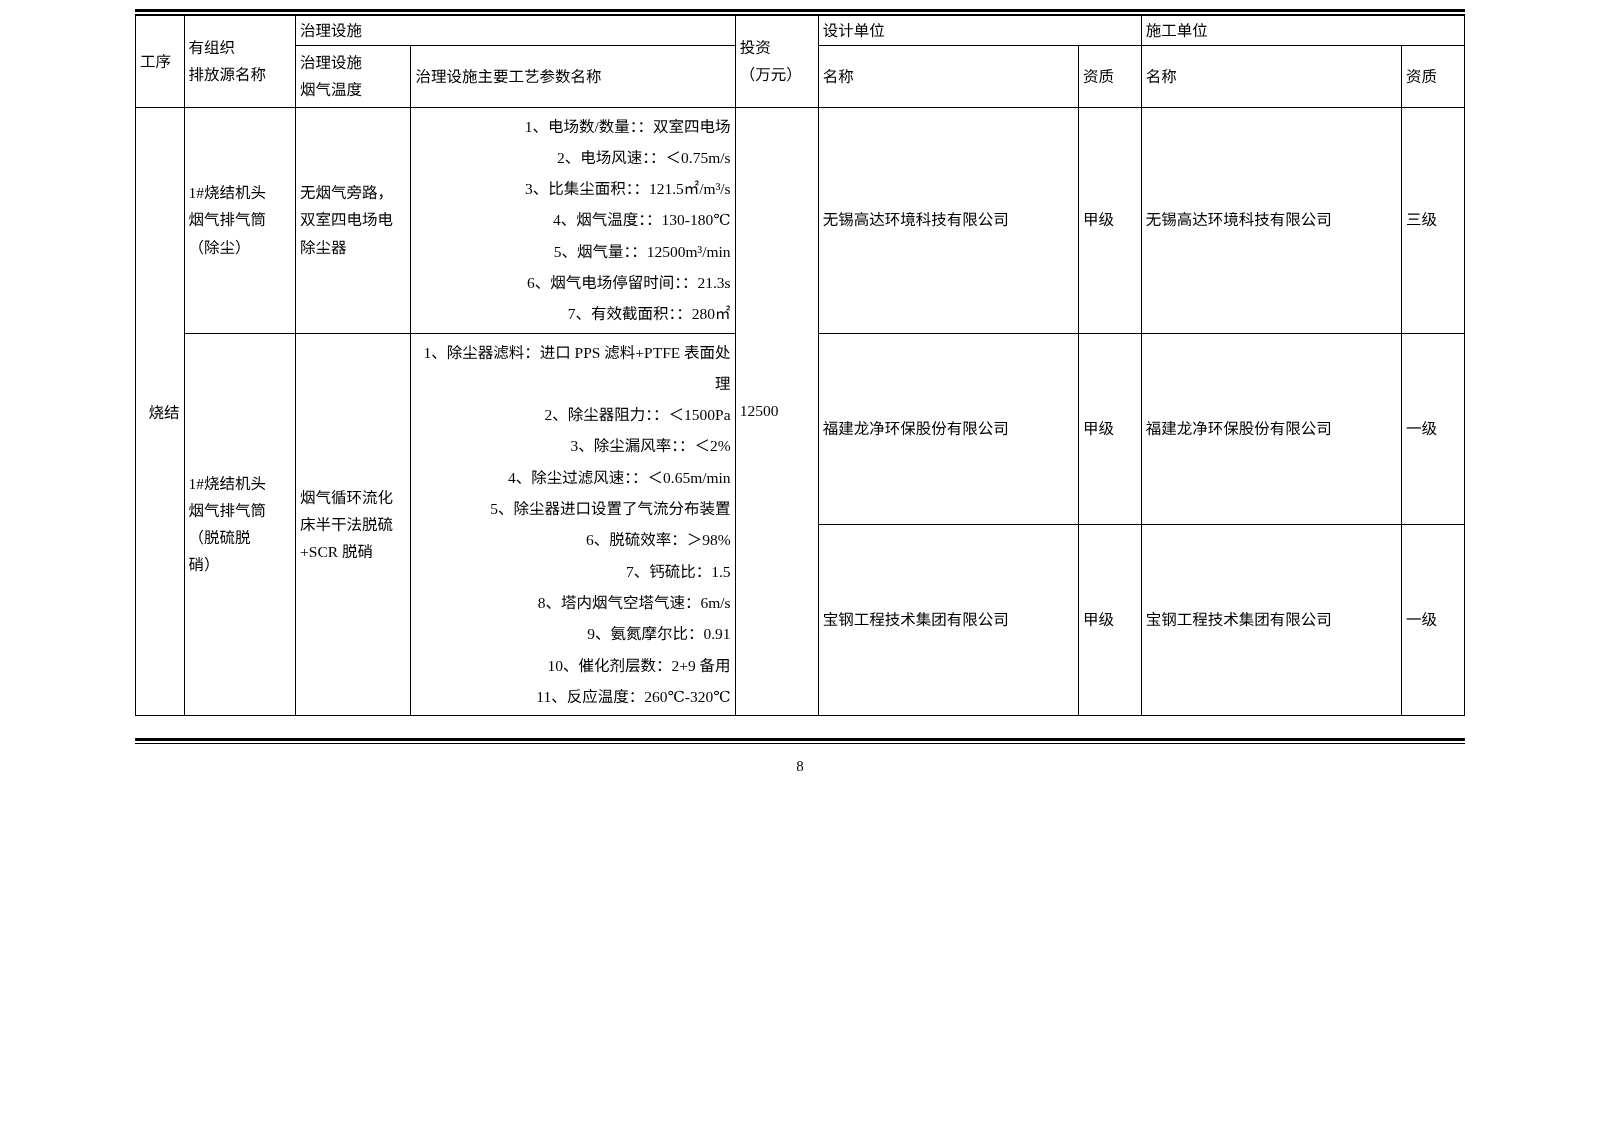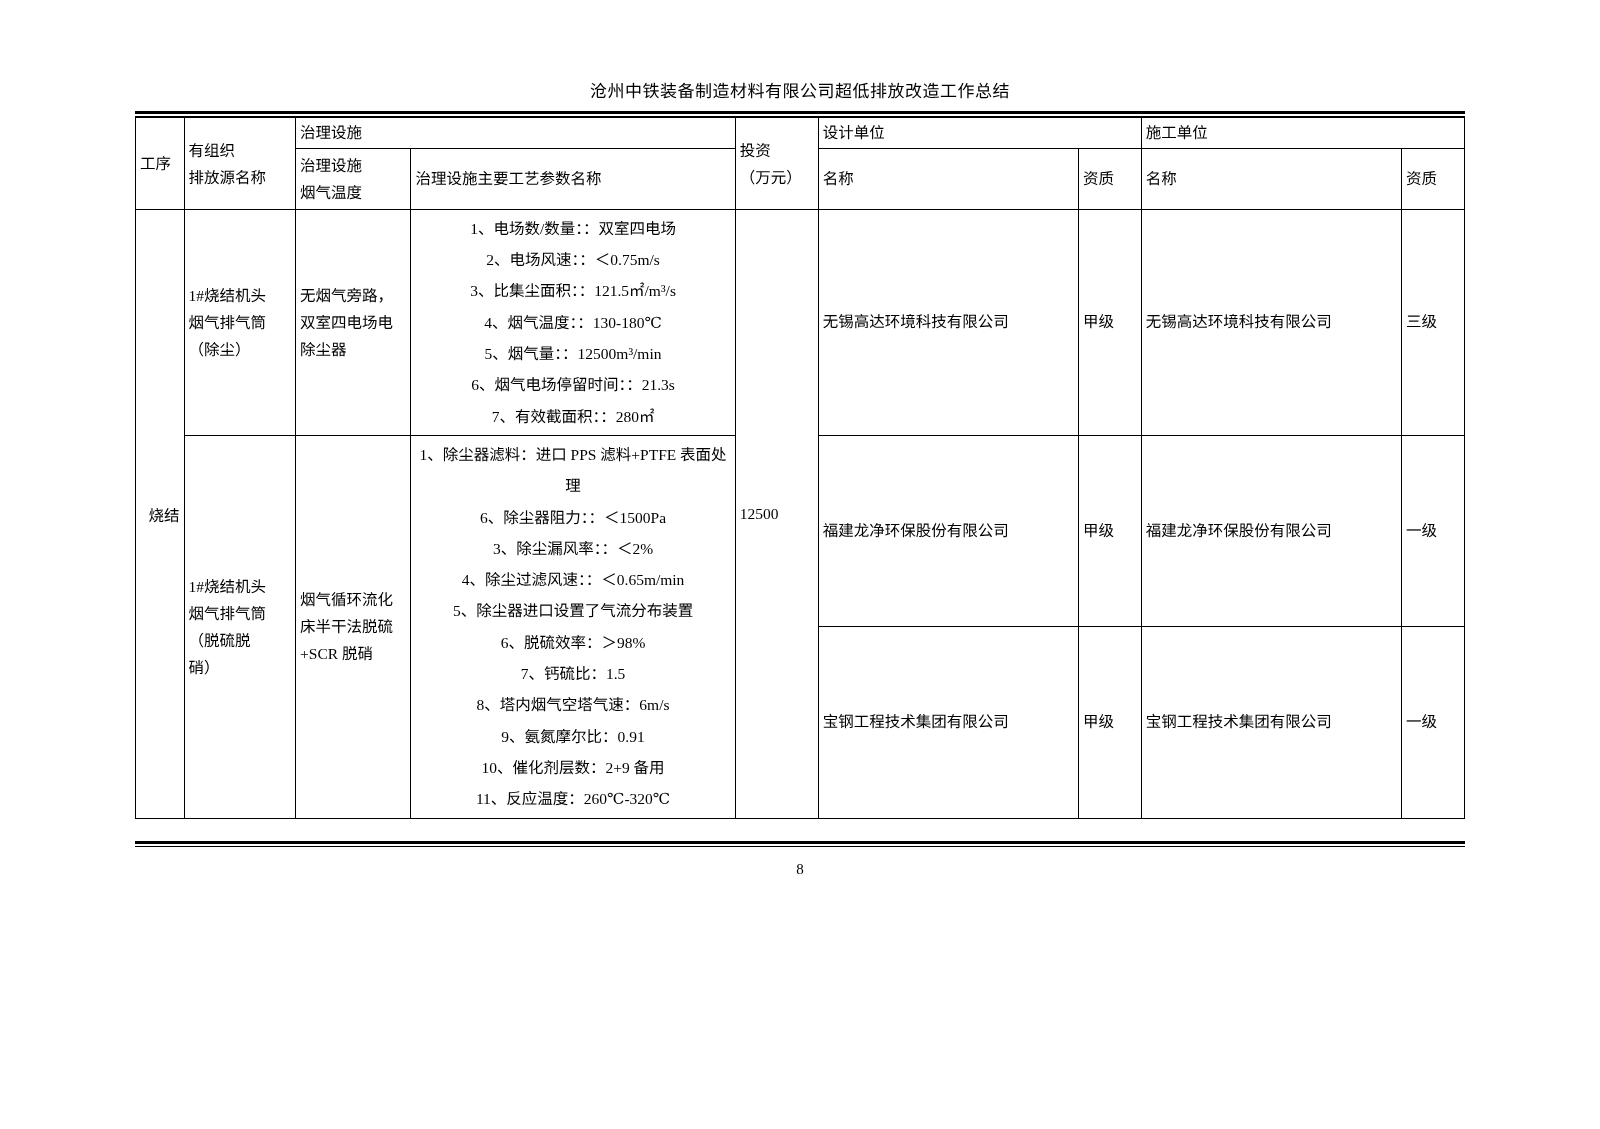--- a/index.html
+++ b/index.html
@@ -63,21 +63,21 @@
   th.hdr {
     text-align: left;
     font-size: 16px;
     line-height: 1.5;
     padding: 7px 4px;
   }
   td.center {
     line-height: 1.55;
   }
   td.param {
-    text-align: center;
+    text-align: right;
     padding: 10px 8px 10px 10px;
     line-height: 2.02;
     font-size: 15.5px;
   }
   td.param .line {
     white-space: normal;
   }
   td.vert {
     text-align: right;
     font-size: 16px;
@@ -108,23 +108,20 @@
     text-align: center;
     font-size: 15px;
     margin-top: 14px;
   }
 </style>
 </head>
 <body>
 
 <div class="page">
 
-  <div class="doc-header">
-    <div>沧州中铁装备制造材料有限公司超低排放改造工作总结</div>
-  </div>
   <div class="header-rule"></div>
 
 
   <table class="main">
     <colgroup>
       <col class="c-process">
       <col class="c-source">
       <col class="c-config">
       <col class="c-params">
       <col class="c-invest">
@@ -216,21 +213,21 @@
         <td class="center" rowspan="2">
           <div class="cellwrap" id="r1-config">
               <div>烟气循环流化</div>
               <div>床半干法脱硫</div>
               <div>+SCR 脱硝</div>
             </div>
         </td>
         <td class="param" rowspan="2">
           <div id="r1-params">
               <div class="line">1、除尘器滤料：进口 PPS 滤料+PTFE 表面处理</div>
-              <div class="line">6、除尘器阻力：：＜1500Pa</div>
+              <div class="line">2、除尘器阻力：：＜1500Pa</div>
               <div class="line">3、除尘漏风率：：＜2%</div>
               <div class="line">4、除尘过滤风速：：＜0.65m/min</div>
               <div class="line">5、除尘器进口设置了气流分布装置</div>
               <div class="line">6、脱硫效率：＞98%</div>
               <div class="line">7、钙硫比：1.5</div>
               <div class="line">8、塔内烟气空塔气速：6m/s</div>
               <div class="line">9、氨氮摩尔比：0.91</div>
               <div class="line">10、催化剂层数：2+9 备用</div>
               <div class="line">11、反应温度：260℃-320℃</div>
             </div>

